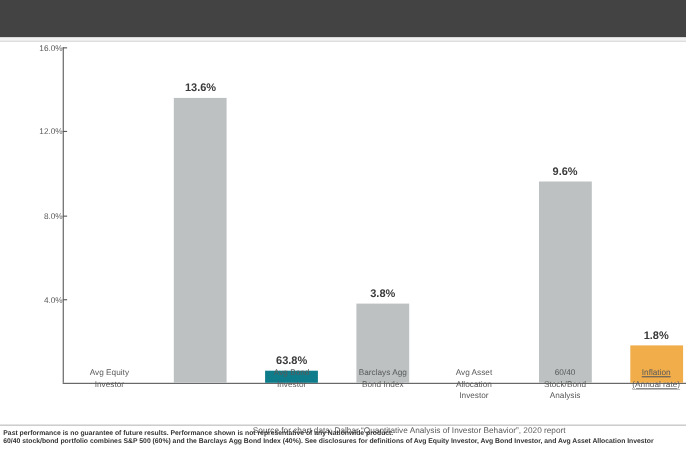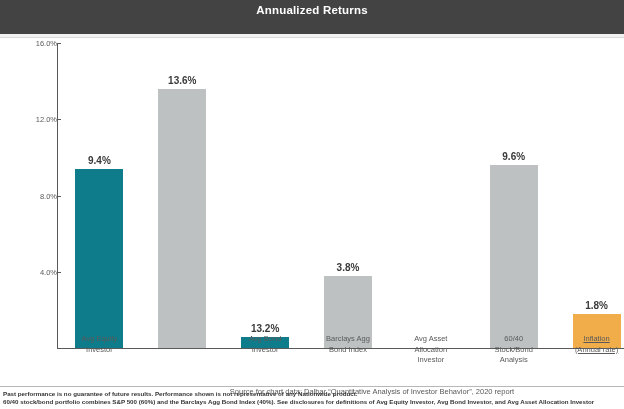--- a/index.html
+++ b/index.html
@@ -179,21 +179,20 @@
     font-weight: bold;
     white-space: nowrap;
     padding-left: 3px;
   }
   .footer-spacer { height: 2px; }
 </style>
 </head>
 <body>
 
 <div class="header">
-  <div class="header-title">Annualized Returns</div>
 </div>
 <div class="header-rule"></div>
 
 <div class="chart-area">
   <div class="y-axis"></div>
   <div class="x-axis"></div>
   <div id="y-ticks">
       <div class="y-tick" style="top: 5px;"></div>
       <div class="y-label-wrap" style="top: 5px;">
         <div class="y-label">16.0%</div>
@@ -205,31 +204,27 @@
       <div class="y-tick" style="top: 157.5px;"></div>
       <div class="y-label-wrap" style="top: 157.5px;">
         <div class="y-label">8.0%</div>
       </div>
       <div class="y-tick" style="top: 233.75px;"></div>
       <div class="y-label-wrap" style="top: 233.75px;">
         <div class="y-label">4.0%</div>
       </div>
     </div>
   <div class="plot" id="plot">
-      <div class="bar-group" style="left: 3%; width: 8.28571%;">
-        <div class="bar" style="height: 179.188px; background: rgb(14, 124, 138);"></div>
-        <div class="bar-value" style="bottom: 182.188px;">9.4%</div>
-      </div>
       <div class="bar-group" style="left: 17.2857%; width: 8.28571%;">
         <div class="bar" style="height: 259.25px; background: rgb(189, 193, 194);"></div>
         <div class="bar-value" style="bottom: 262.25px;">13.6%</div>
       </div>
       <div class="bar-group" style="left: 31.5714%; width: 8.28571%;">
         <div class="bar" style="height: 11.4375px; background: rgb(14, 124, 138);"></div>
-        <div class="bar-value" style="bottom: 14.4375px;">13.2%</div>
+        <div class="bar-value" style="bottom: 14.4375px;">63.8%</div>
       </div>
       <div class="bar-group" style="left: 45.8571%; width: 8.28571%;">
         <div class="bar" style="height: 72.4375px; background: rgb(189, 193, 194);"></div>
         <div class="bar-value" style="bottom: 75.4375px;">3.8%</div>
       </div>
       <div class="bar-group" style="left: 74.4286%; width: 8.28571%;">
         <div class="bar" style="height: 183px; background: rgb(189, 193, 194);"></div>
         <div class="bar-value" style="bottom: 186px;">9.6%</div>
       </div>
       <div class="bar-group" style="left: 88.7143%; width: 8.28571%;">

